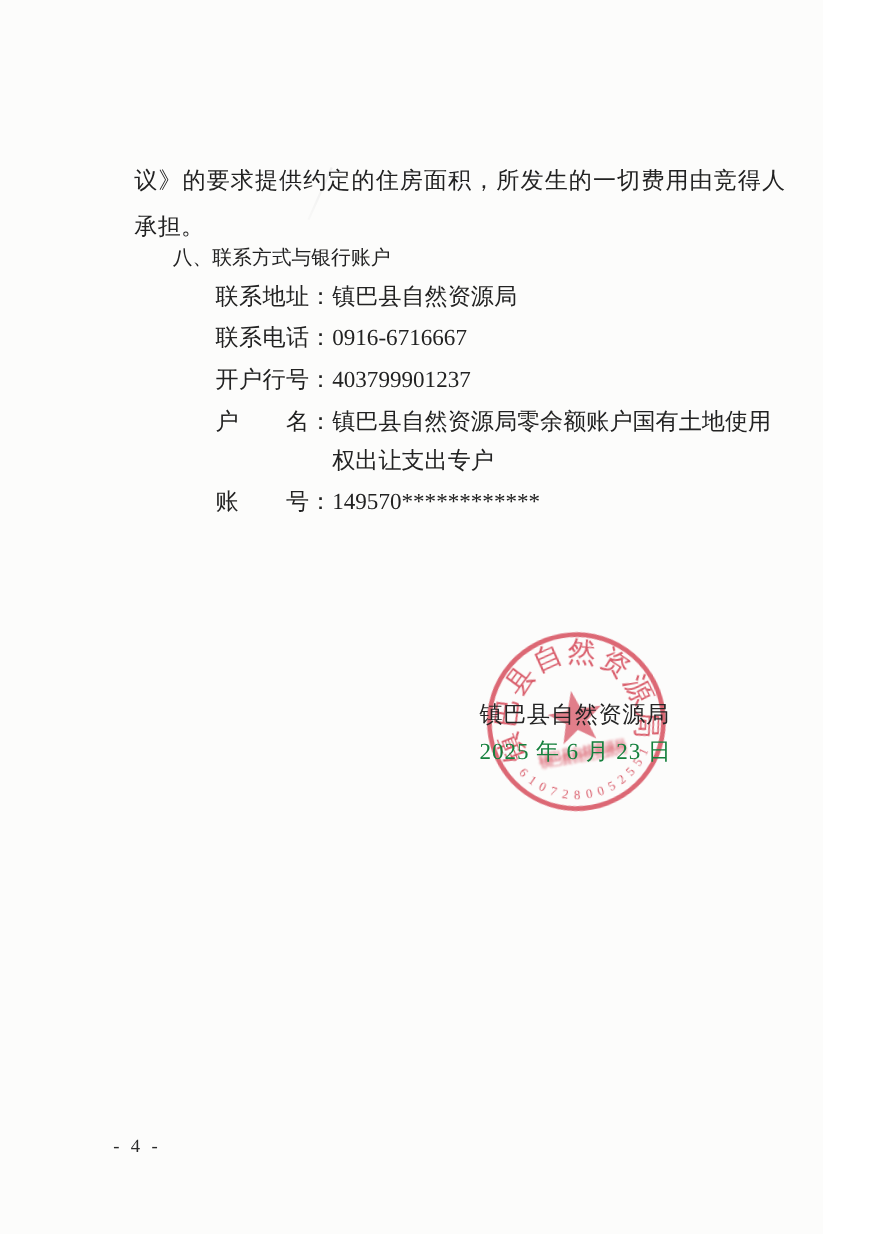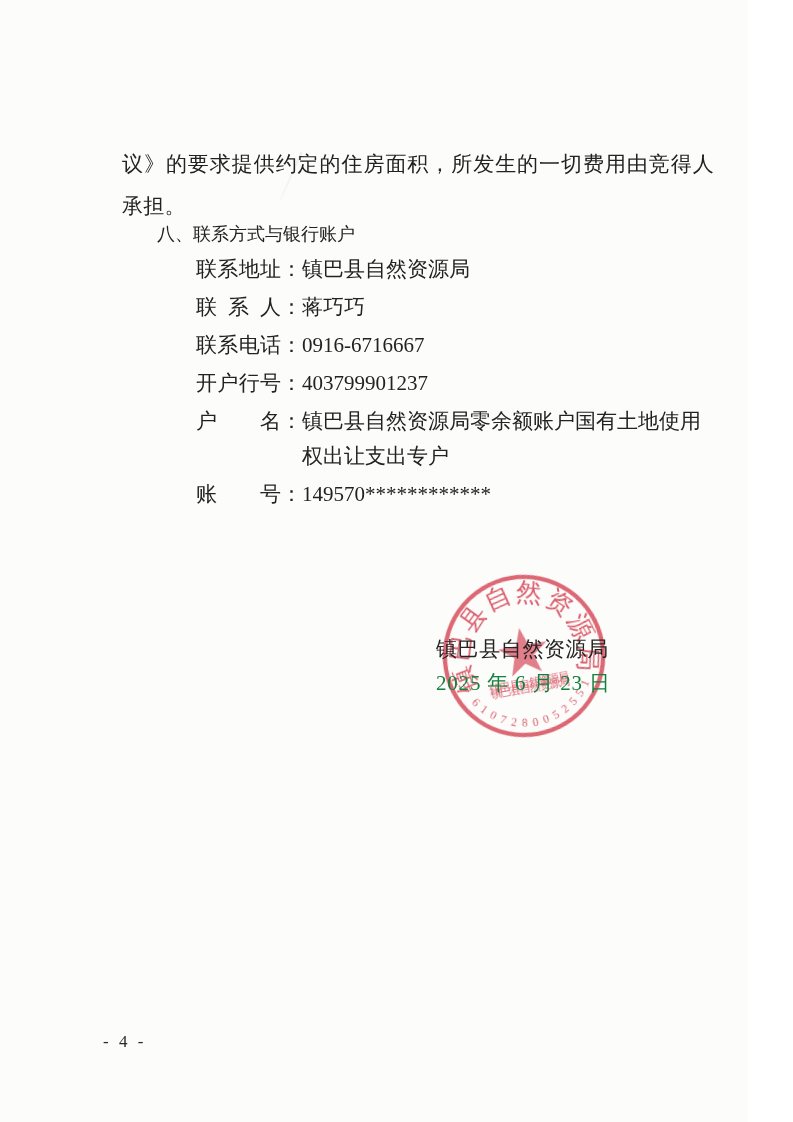--- a/index.html
+++ b/index.html
@@ -68,21 +68,20 @@
 
   <div class="crease"></div>
   <div class="corner-mark"></div>
 
   <p class="para">议》的要求提供约定的住房面积，所发生的一切费用由竞得人承担。</p>
 
   <div class="heading">八、联系方式与银行账户</div>
 
   <div class="rows" id="rows">
       <div class="row"><span class="row-label">联系地址</span><span class="row-colon">：</span><span class="row-value">镇巴县自然资源局</span></div>
-      <div class="row"><span class="row-label">联系人</span><span class="row-colon">：</span><span class="row-value">蒋巧巧</span></div>
       <div class="row"><span class="row-label">联系电话</span><span class="row-colon">：</span><span class="row-value">0916-6716667</span></div>
       <div class="row"><span class="row-label">开户行号</span><span class="row-colon">：</span><span class="row-value">403799901237</span></div>
       <div class="row"><span class="row-label">户名</span><span class="row-colon">：</span><span class="row-value">镇巴县自然资源局零余额账户国有土地使用
 权出让支出专户</span></div>
       <div class="row"><span class="row-label">账号</span><span class="row-colon">：</span><span class="row-value">149570************</span></div>
     </div>
 
   <div class="sealwrap" style="--seal-color: #d94f5f;">
     <svg id="seal-svg" viewBox="0 0 200 200" width="172" height="172">
       <defs>

